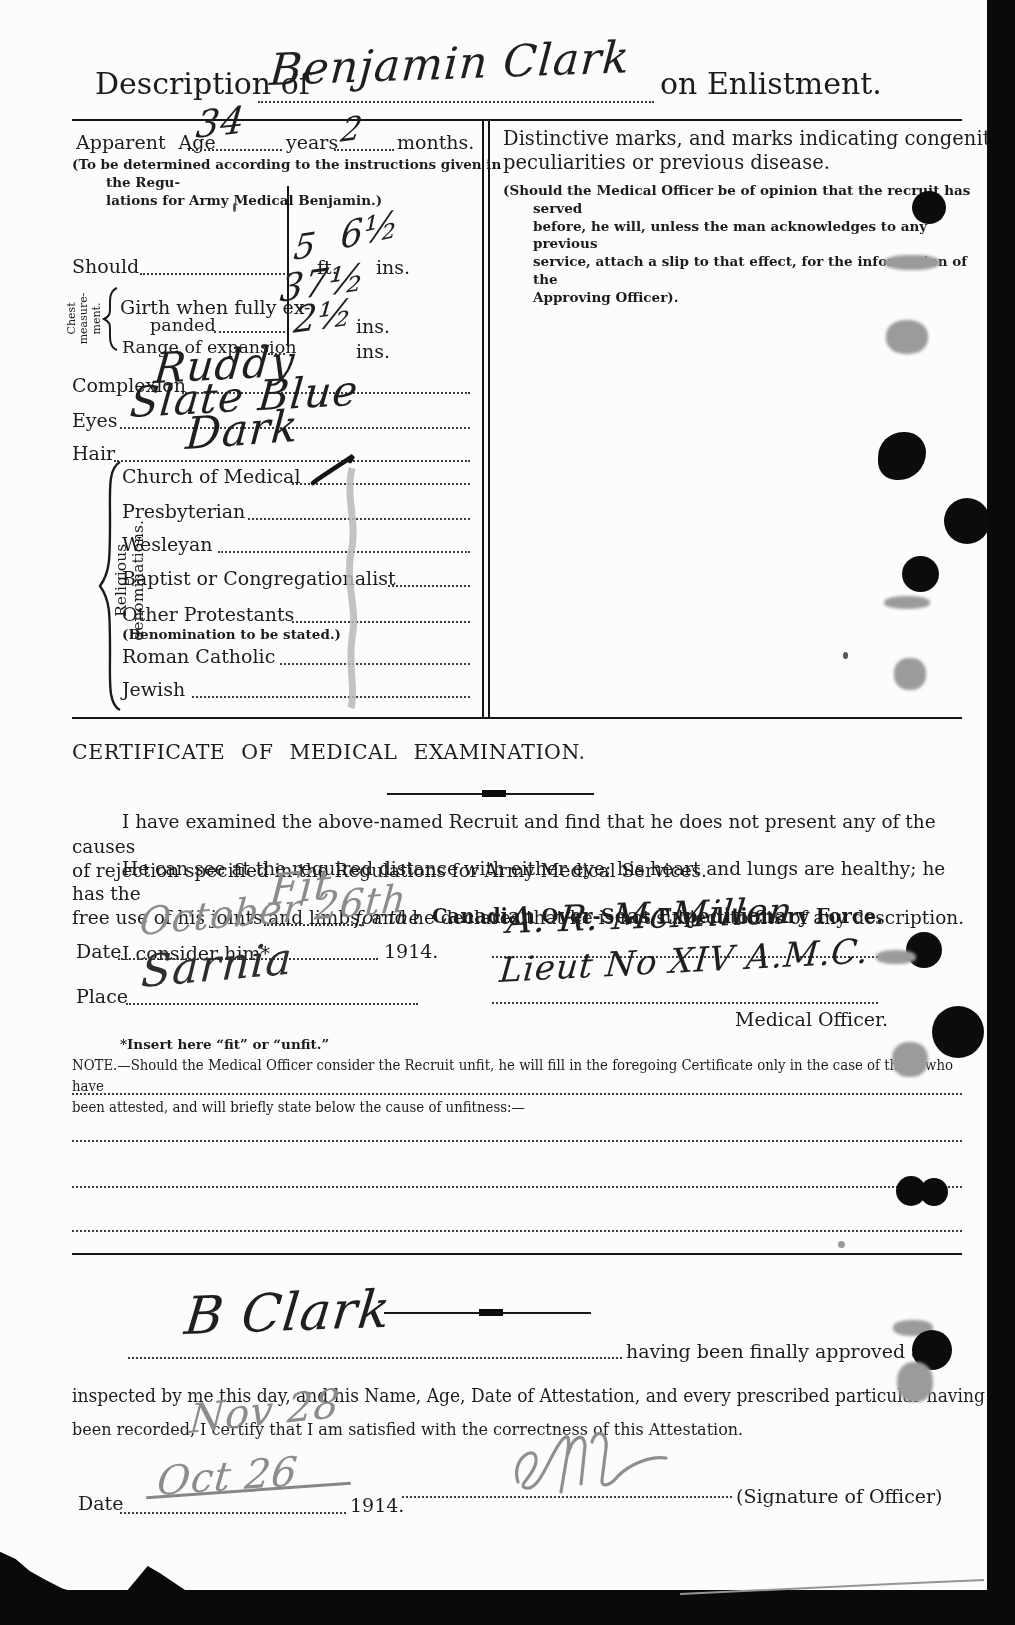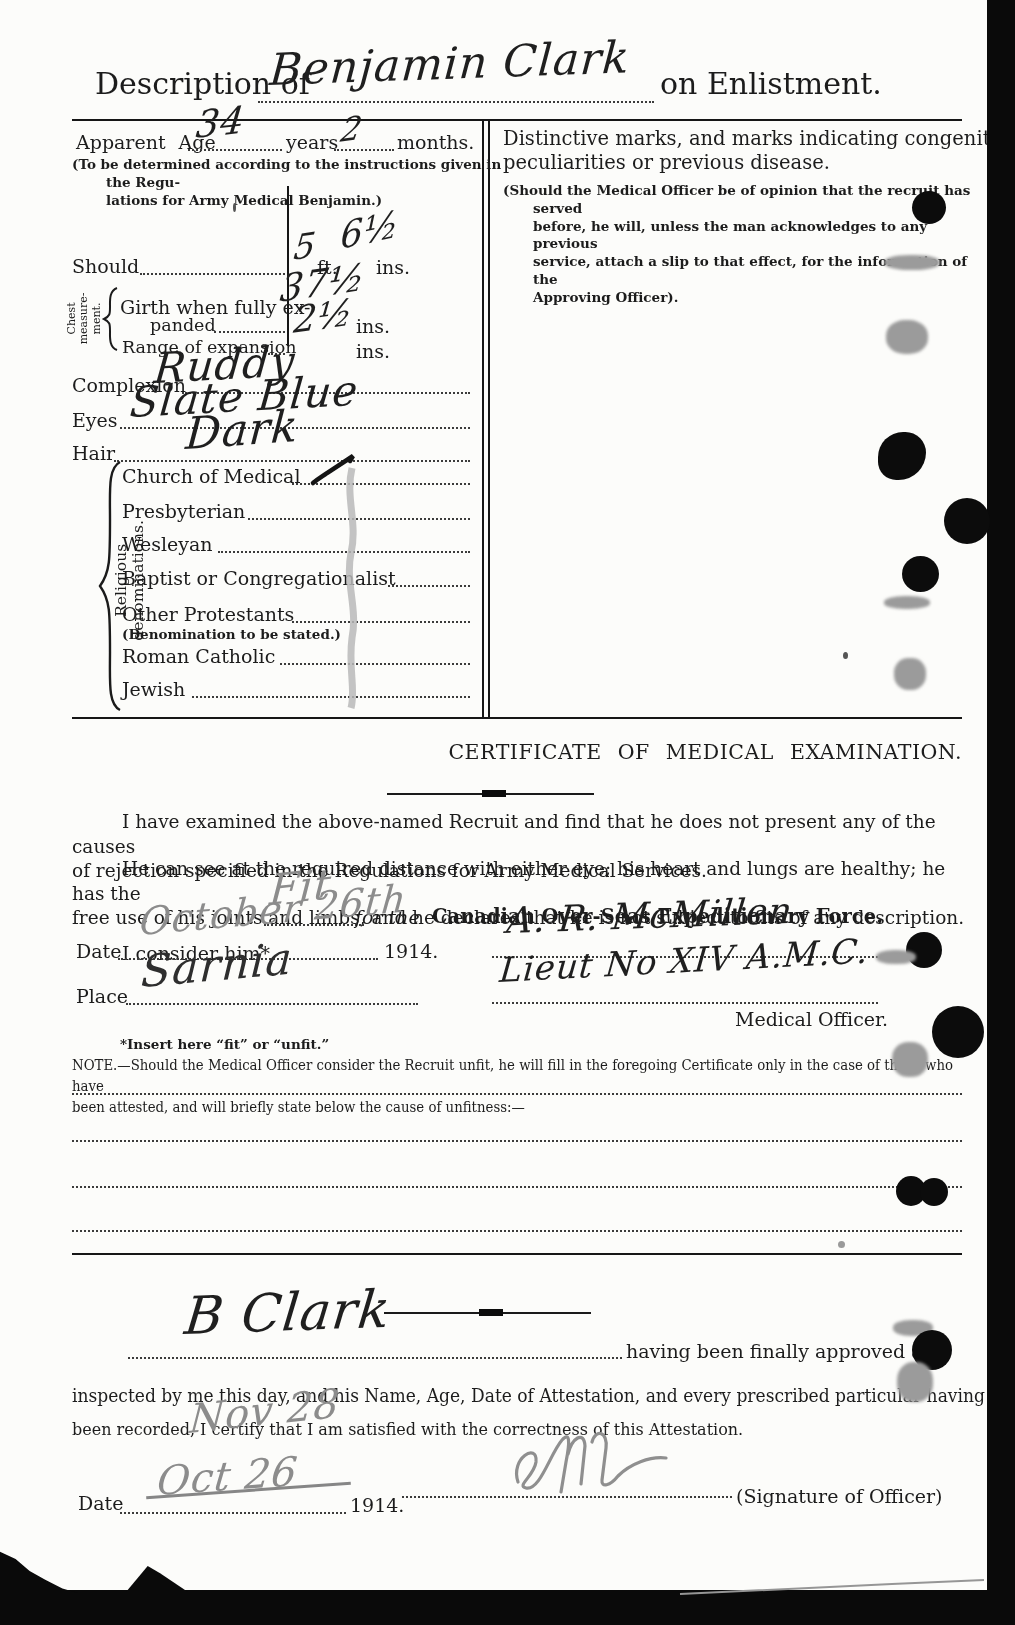--- a/index.html
+++ b/index.html
@@ -10,21 +10,21 @@
   }
   .print { position:absolute; font-size:19px; white-space:nowrap; }
   .print-sm { position:absolute; font-size:13.5px; font-weight:bold; line-height:1.32; white-space:pre-line; }
   .para { position:absolute; font-size:18.5px; line-height:1.33; white-space:pre-line; text-indent:50px; }
   .dots-abs { position:absolute; border-bottom:2px dotted #3b3b3b; height:0; }
   .hline { position:absolute; background:#161616; height:2px; }
   .vline { position:absolute; background:#161616; width:2px; }
   .hw { position:absolute; font-style:italic; color:#1f1f1f; white-space:nowrap;
         transform-origin:left bottom; letter-spacing:1px; }
   .hw-gray { color:#8c8c8c; }
-  .cert-title { position:absolute; left:72px; width:890px; text-align:right;
+  .cert-title { position:absolute; left:72px; width:890px; text-align:left;
         font-size:20.5px; letter-spacing:.5px; word-spacing:9px; white-space:nowrap; }
   .ornament { position:absolute; height:2px; background:#1a1a1a; }
   .ornament .thick { position:absolute; left:95px; top:-3px; width:24px; height:7px; background:#0c0c0c; }
   .rot-wrap { position:absolute; display:grid; place-items:center; }
   .rot-label { transform:rotate(-90deg); white-space:pre-line; text-align:center; line-height:1.12; }
   .blot { position:absolute; background:#0c0c0c; border-radius:50%; }
   .smudge { position:absolute; background:#9b9b9b; border-radius:45%; filter:blur(1.5px); }
   .speck { position:absolute; background:#555; border-radius:50%; }
   .band { position:absolute; background:#0a0a0a; }
   svg { position:absolute; overflow:visible; }

